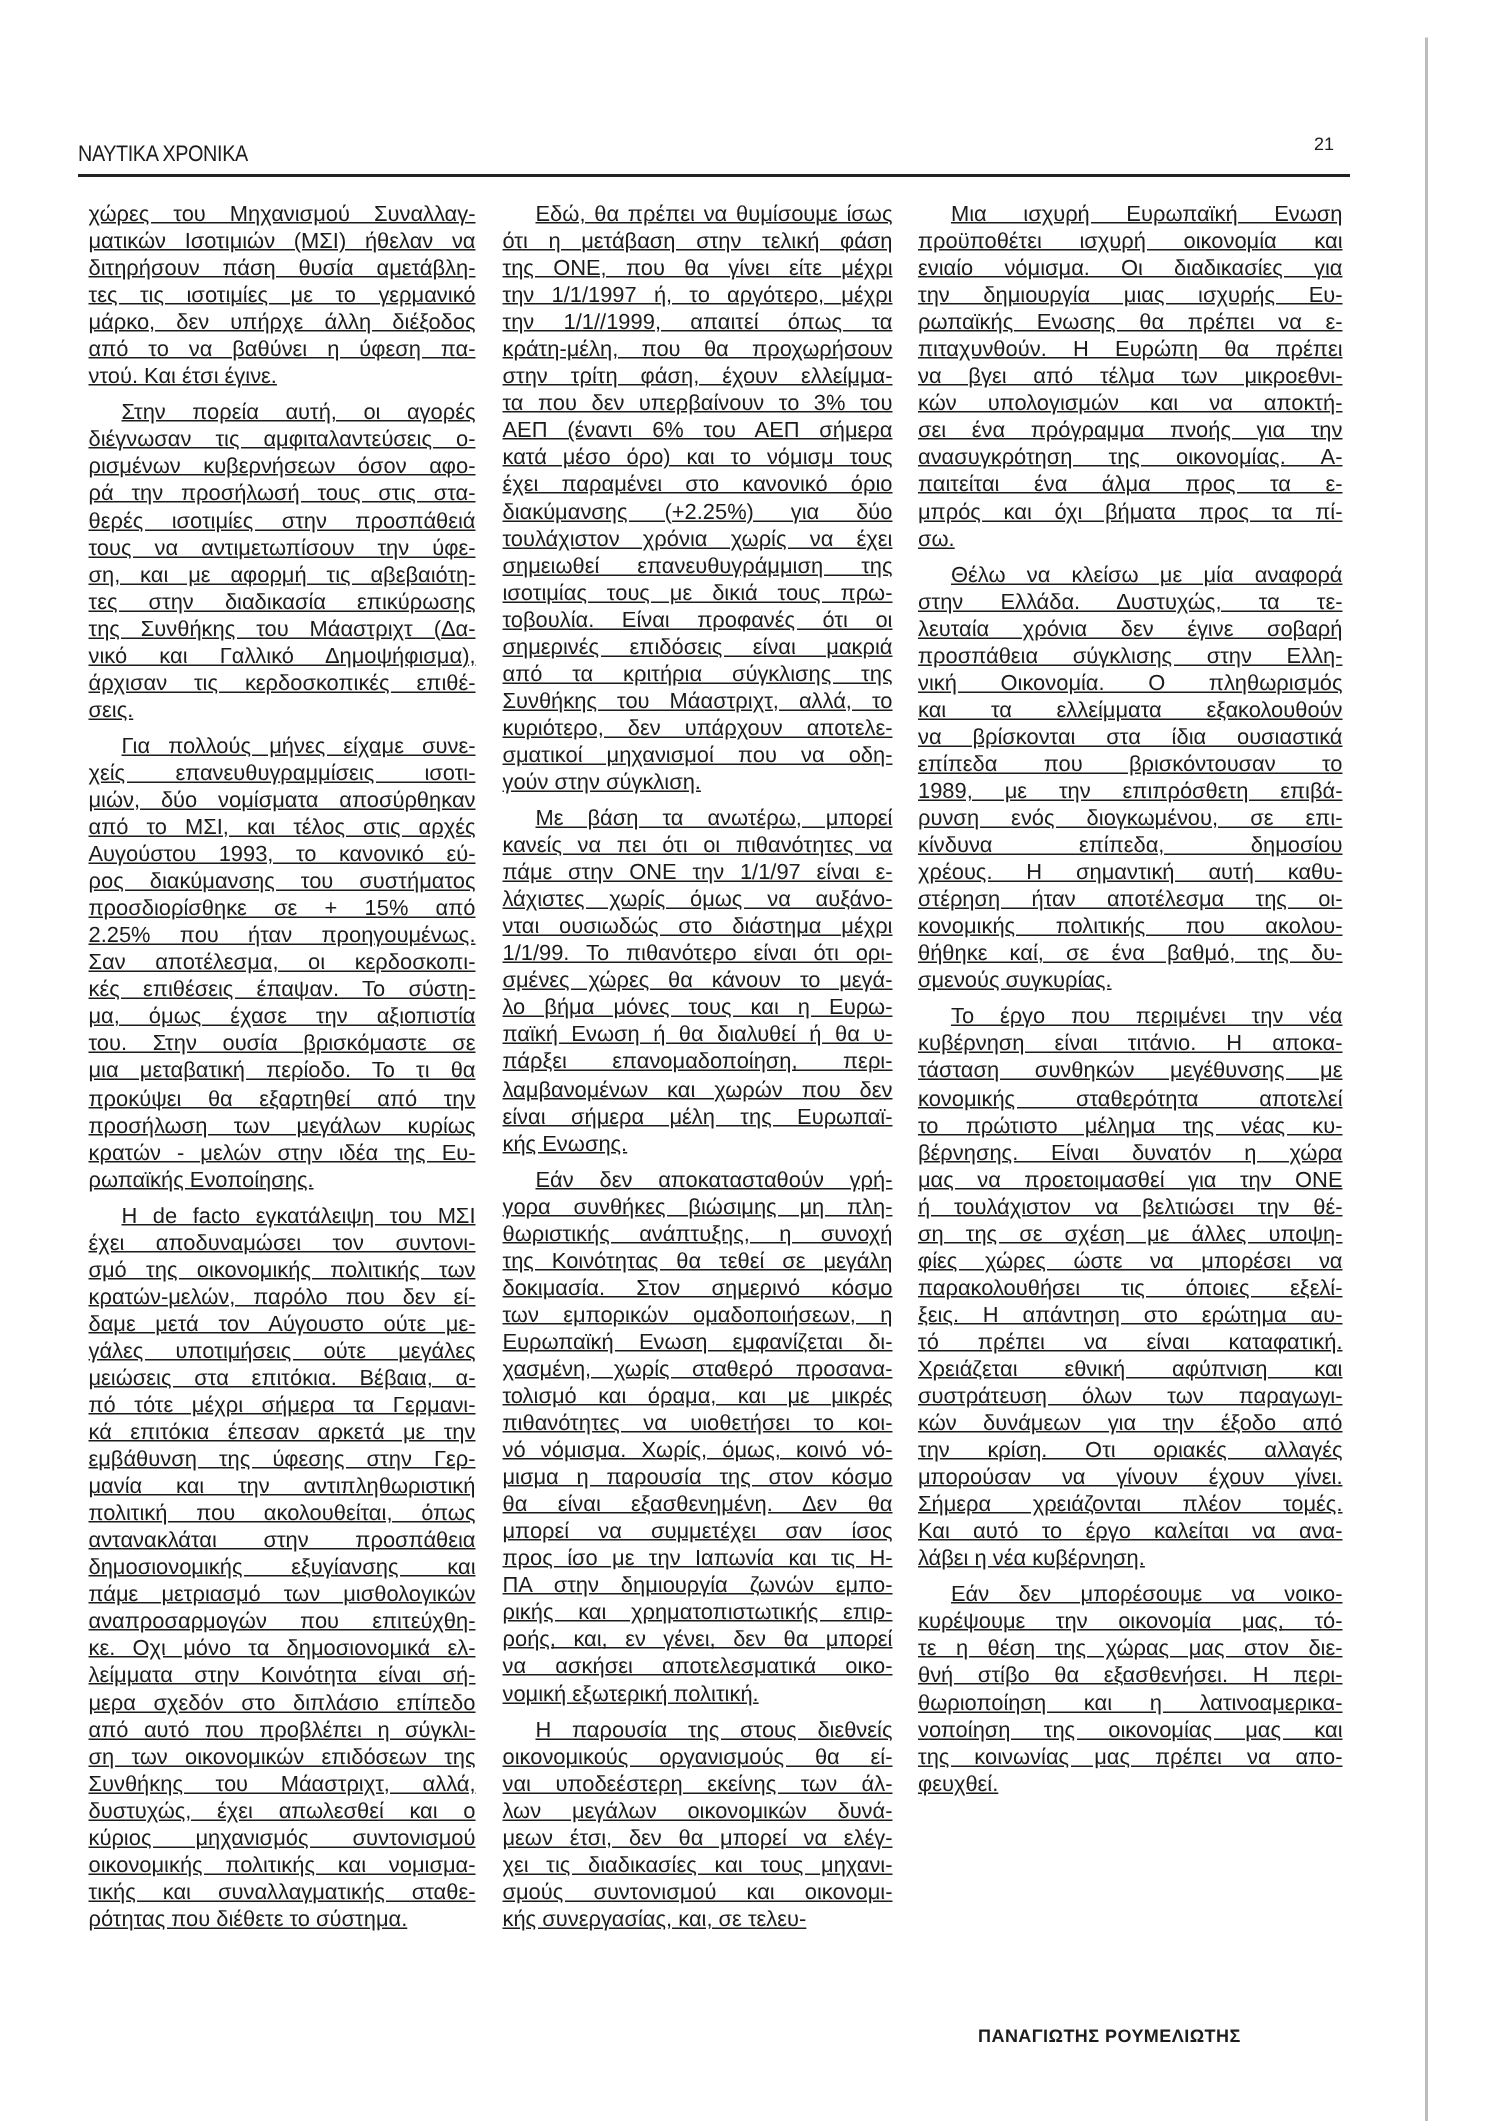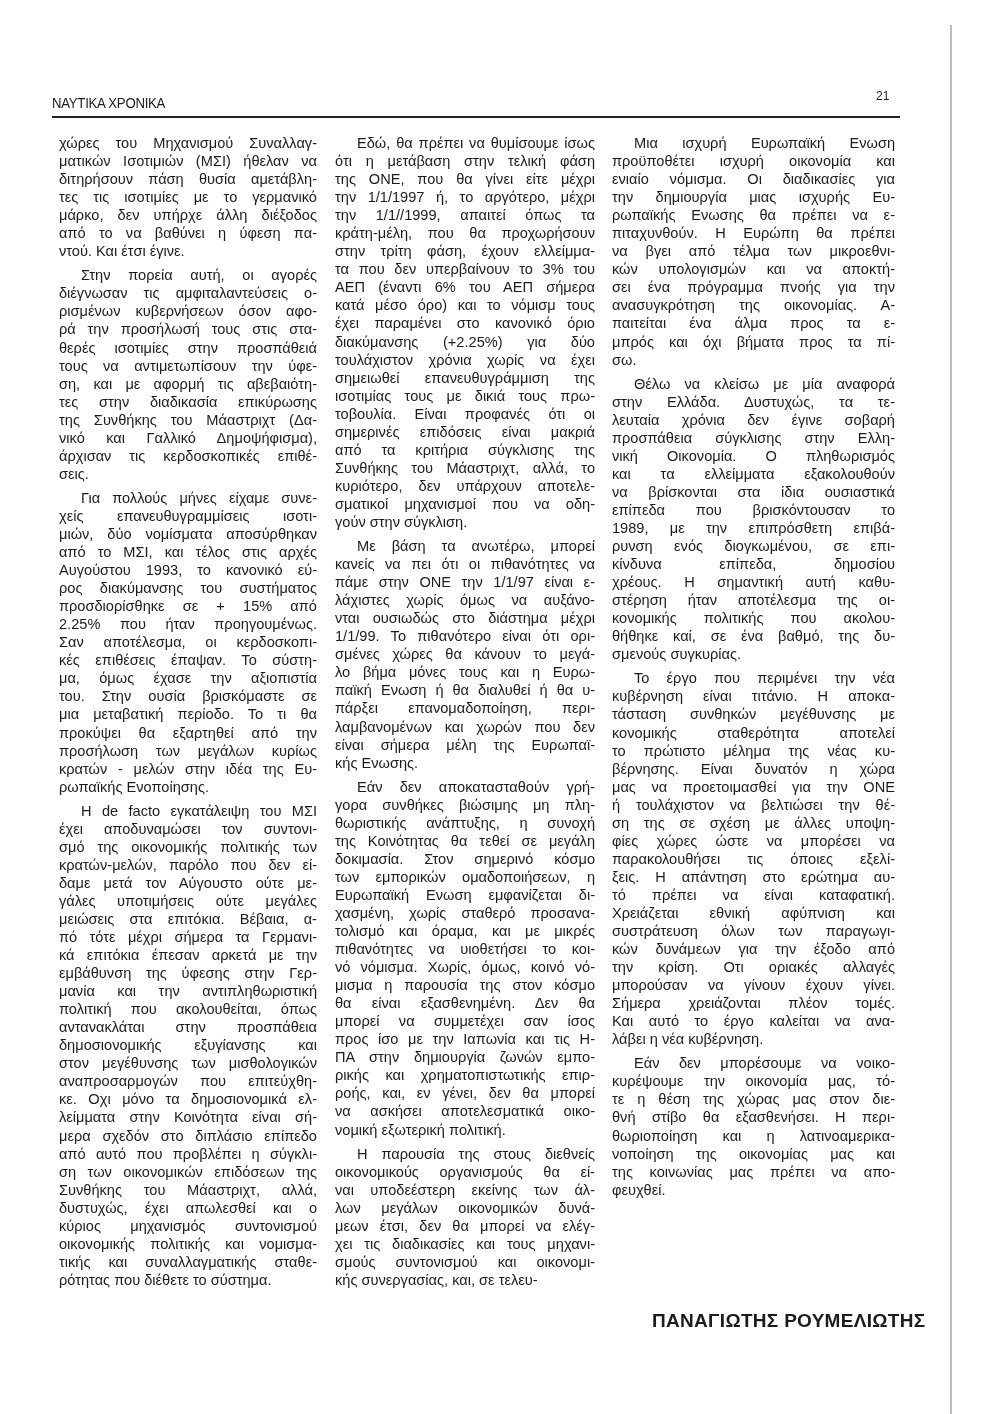--- a/index.html
+++ b/index.html
@@ -5,25 +5,25 @@
   html,body{margin:0;padding:0;background:#fff;}
   body{width:1000px;height:1414px;position:relative;overflow:hidden;font-family:"Liberation Sans",sans-serif;color:#1c1c1c;}
   .edge{position:absolute;left:950px;top:25px;width:2px;height:1389px;background:#bdbdbd;}
   .hdr-title{position:absolute;left:52px;top:94px;font-size:15px;letter-spacing:-0.3px;transform:scaleX(0.88);transform-origin:left;}
   .hdr-page{position:absolute;left:876px;top:89px;font-size:12px;}
   .hdr-rule{position:absolute;left:52px;top:116px;width:848px;height:2px;background:#222;}
   .col{position:absolute;top:134px;font-size:14.6px;line-height:18.05px;}
   .c1{left:59px;width:258px;}
   .c2{left:335px;width:260px;}
   .c3{left:612px;width:283px;}
-  .para{margin:0 0 6px 0;}
+  .para{margin:0 0 6px 0;text-decoration:underline;}
   .ln{display:block;white-space:nowrap;text-align:justify;text-align-last:justify;}
   .ln.last{text-align-last:left;}
   .ln.ind{text-indent:22px;}
-  .sig{position:absolute;left:652px;top:1310px;font-size:19px;font-weight:bold;letter-spacing:0.3px;}
+  .sig{position:absolute;left:652px;top:1350px;font-size:12px;font-weight:bold;letter-spacing:0.3px;}
 </style>
 </head>
 <body>
 
 <div class="edge"></div>
 
 <div class="hdr-title">ΝΑΥΤΙΚΑ ΧΡΟΝΙΚΑ</div>
 <div class="hdr-page">21</div>
 <div class="hdr-rule"></div>
 
@@ -78,21 +78,21 @@
       <span class="ln">δαμε μετά τον Αύγουστο ούτε με-</span>
       <span class="ln">γάλες υποτιμήσεις ούτε μεγάλες</span>
       <span class="ln">μειώσεις στα επιτόκια. Βέβαια, α-</span>
       <span class="ln">πό τότε μέχρι σήμερα τα Γερμανι-</span>
       <span class="ln">κά επιτόκια έπεσαν αρκετά με την</span>
       <span class="ln">εμβάθυνση της ύφεσης στην Γερ-</span>
       <span class="ln">μανία και την αντιπληθωριστική</span>
       <span class="ln">πολιτική που ακολουθείται, όπως</span>
       <span class="ln">αντανακλάται στην προσπάθεια</span>
       <span class="ln">δημοσιονομικής εξυγίανσης και</span>
-      <span class="ln">στον μεγέθυνσης των μισθολογικών</span>
+      <span class="ln">πάμε μετριασμό των μισθολογικών</span>
       <span class="ln">αναπροσαρμογών που επιτεύχθη-</span>
       <span class="ln">κε. Οχι μόνο τα δημοσιονομικά ελ-</span>
       <span class="ln">λείμματα στην Κοινότητα είναι σή-</span>
       <span class="ln">μερα σχεδόν στο διπλάσιο επίπεδο</span>
       <span class="ln">από αυτό που προβλέπει η σύγκλι-</span>
       <span class="ln">ση των οικονομικών επιδόσεων της</span>
       <span class="ln">Συνθήκης του Μάαστριχτ, αλλά,</span>
       <span class="ln">δυστυχώς, έχει απωλεσθεί και ο</span>
       <span class="ln">κύριος μηχανισμός συντονισμού</span>
       <span class="ln">οικονομικής πολιτικής και νομισμα-</span>

